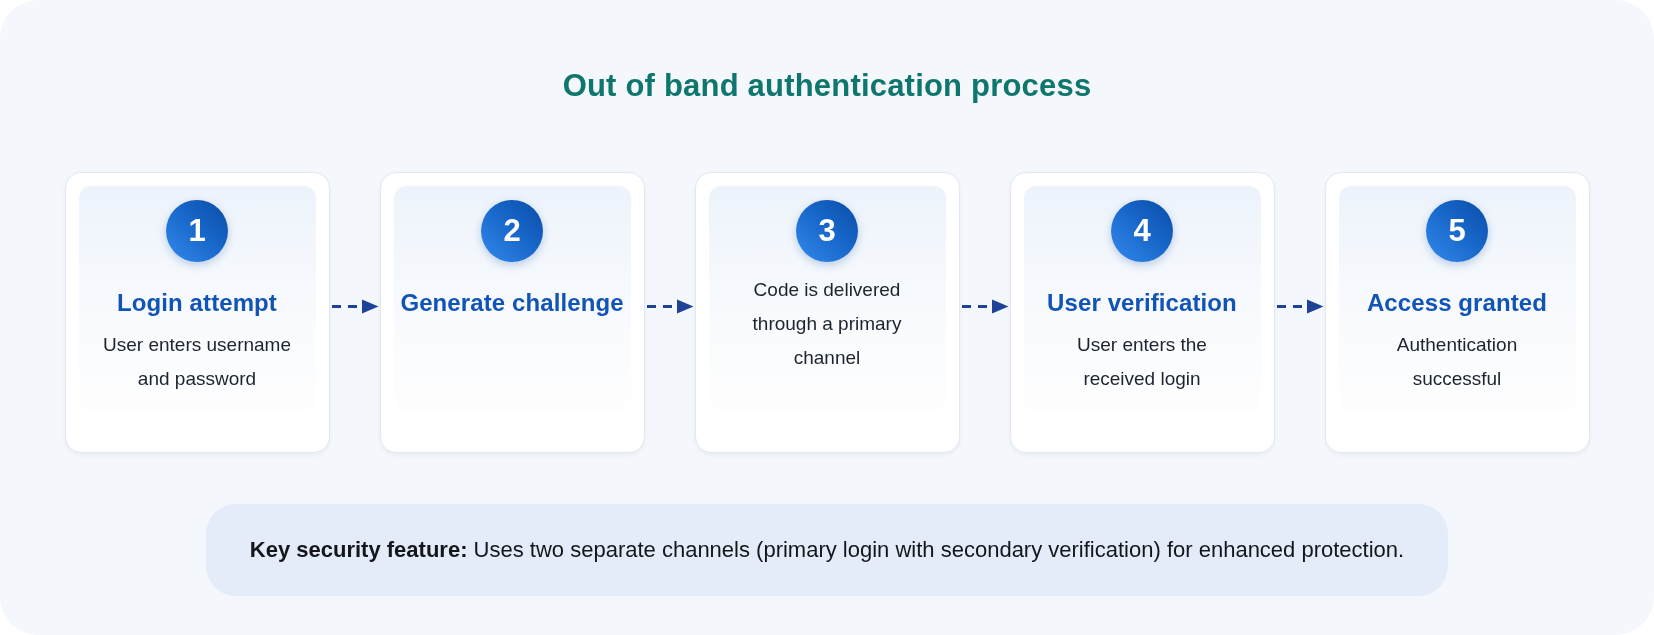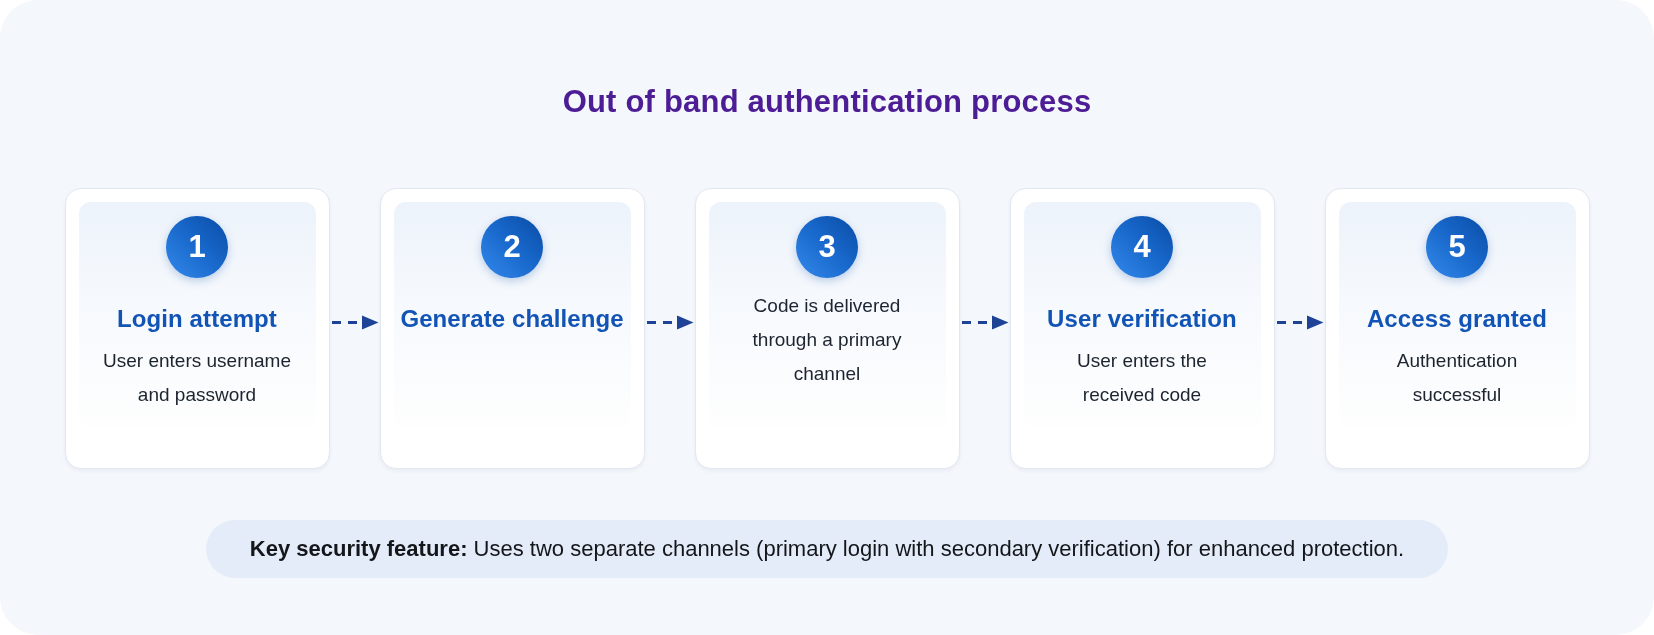--- a/index.html
+++ b/index.html
@@ -11,28 +11,28 @@
   .panel {
     position: relative;
     width: 1654px;
     height: 635px;
     background: #f4f7fb;
     border-radius: 38px;
     overflow: hidden;
     box-sizing: border-box;
   }
   .page-title {
-    margin: 16px;
+    margin: 0;
     padding-top: 66px;
     text-align: center;
     font-size: 31px;
     line-height: 40px;
     font-weight: 800;
     letter-spacing: 0.2px;
-    color: #4c1d95;
+    color: #0f766e;
   }
   .steps-row {
     margin-top: 66px;
     display: flex;
     justify-content: center;
     align-items: stretch;
   }
   .card {
     width: 265px;
     height: 281px;
@@ -94,21 +94,21 @@
     position: relative;
     top: 0;
   }
   .arrow-gap svg { display: block; margin-top: -12px; }
   .note-pill {
     margin: 51px auto 0 auto;
     width: fit-content;
     max-width: 1350px;
     background: #e4ecf9;
     border-radius: 30px;
-    padding: 15px 44px;
+    padding: 32px 44px;
     font-size: 22px;
     line-height: 28px;
     color: #14161a;
     text-align: center;
   }
   .note-pill .note-label { font-weight: 800; }
 </style>
 </head>
 <body>
 
@@ -166,21 +166,21 @@
         <polygon points="31,0.5 47.5,7.5 31,14.5" fill="#1e4396"></polygon>
       </svg>
     </div>
 
     <div class="card">
       <div class="card-inner">
         <div class="step-badge">
           <span class="step-number">4</span>
         </div>
         <div class="step-title">User verification</div>
-        <div class="step-desc">User enters the received code</div>
+        <div class="step-desc">User enters the received login</div>
       </div>
     </div>
 
     <div class="arrow-gap">
       <svg width="48" height="15" viewBox="0 0 48 15">
         <line x1="1" y1="7.5" x2="33" y2="7.5" stroke="#1e4396" stroke-width="3" stroke-dasharray="9 7"></line>
         <polygon points="31,0.5 47.5,7.5 31,14.5" fill="#1e4396"></polygon>
       </svg>
     </div>
 

